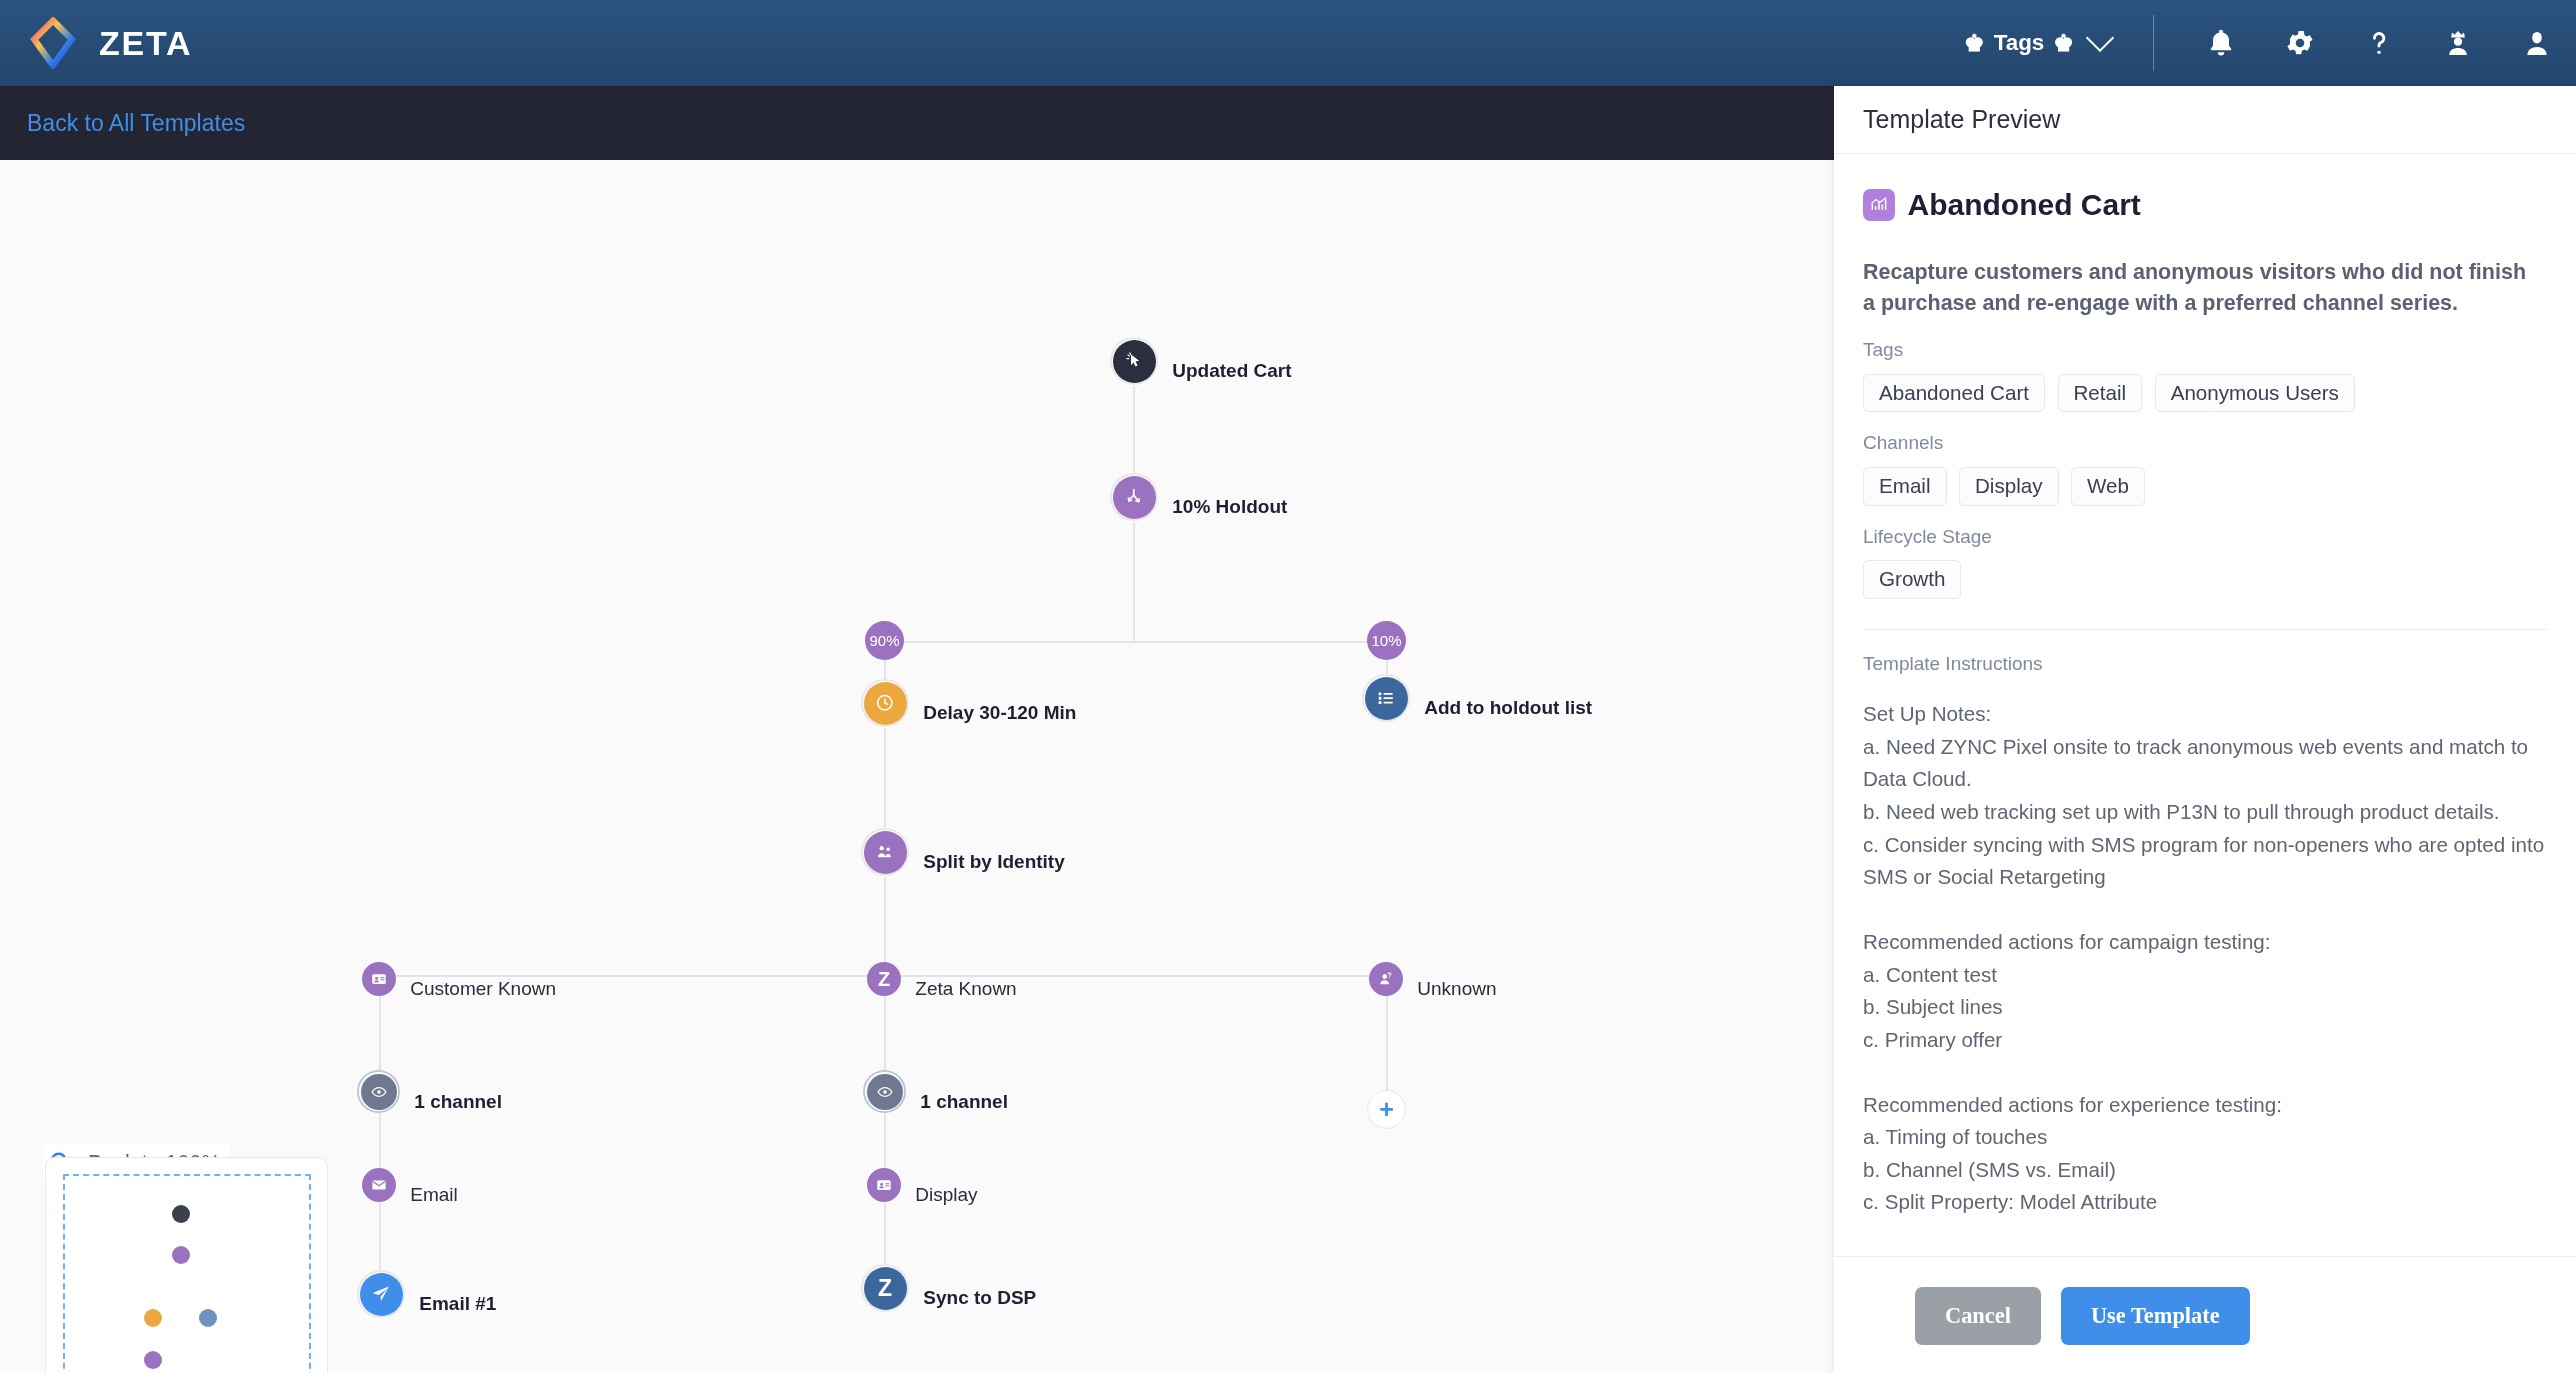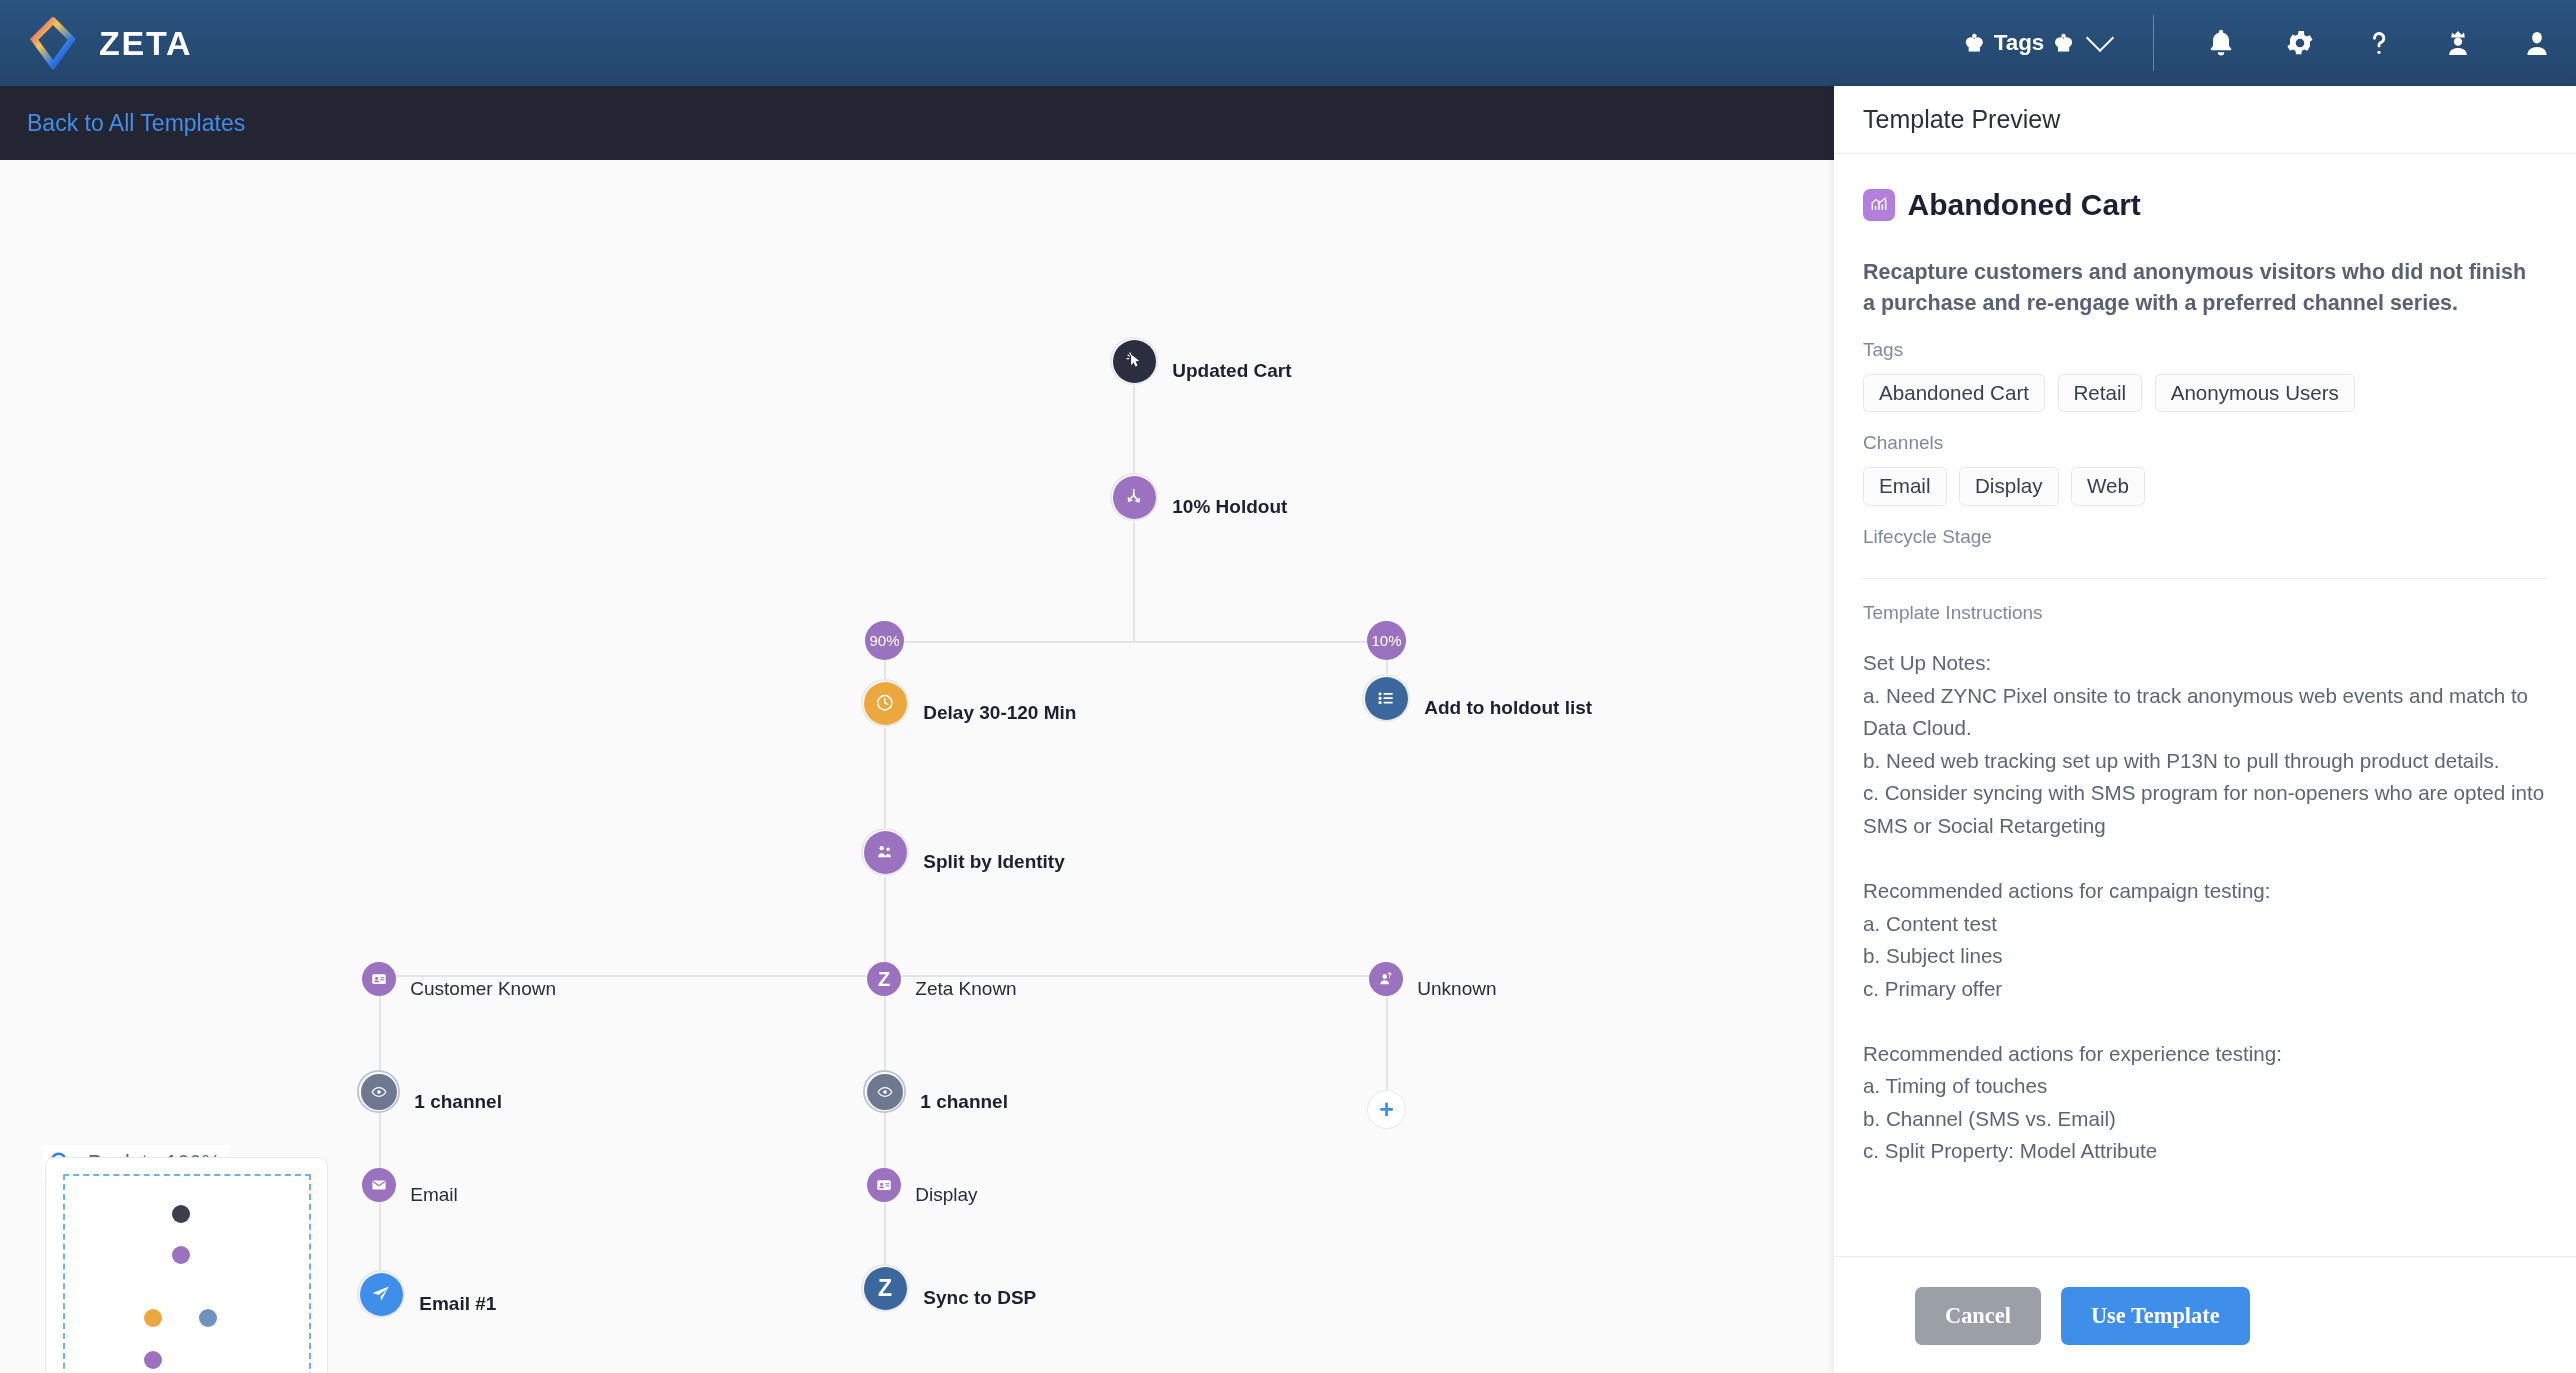--- a/index.html
+++ b/index.html
@@ -455,20 +455,23 @@
       </div>
 
       <div class="sec-label">Channels</div>
       <div class="chips">
         <span class="chip">Email</span>
         <span class="chip">Display</span>
         <span class="chip">Web</span>
       </div>
 
       <div class="sec-label">Lifecycle Stage</div>
+      <div class="chips">
+        <span class="chip">Growth</span>
+      </div>
 
       <div class="divider"></div>
 
       <div class="instr-label">Template Instructions</div>
       <div class="instr-body">Set Up Notes:
 a. Need ZYNC Pixel onsite to track anonymous web events and match to Data Cloud.
 b. Need web tracking set up with P13N to pull through product details.
 c. Consider syncing with SMS program for non-openers who are opted into SMS or Social Retargeting
 
 Recommended actions for campaign testing:

